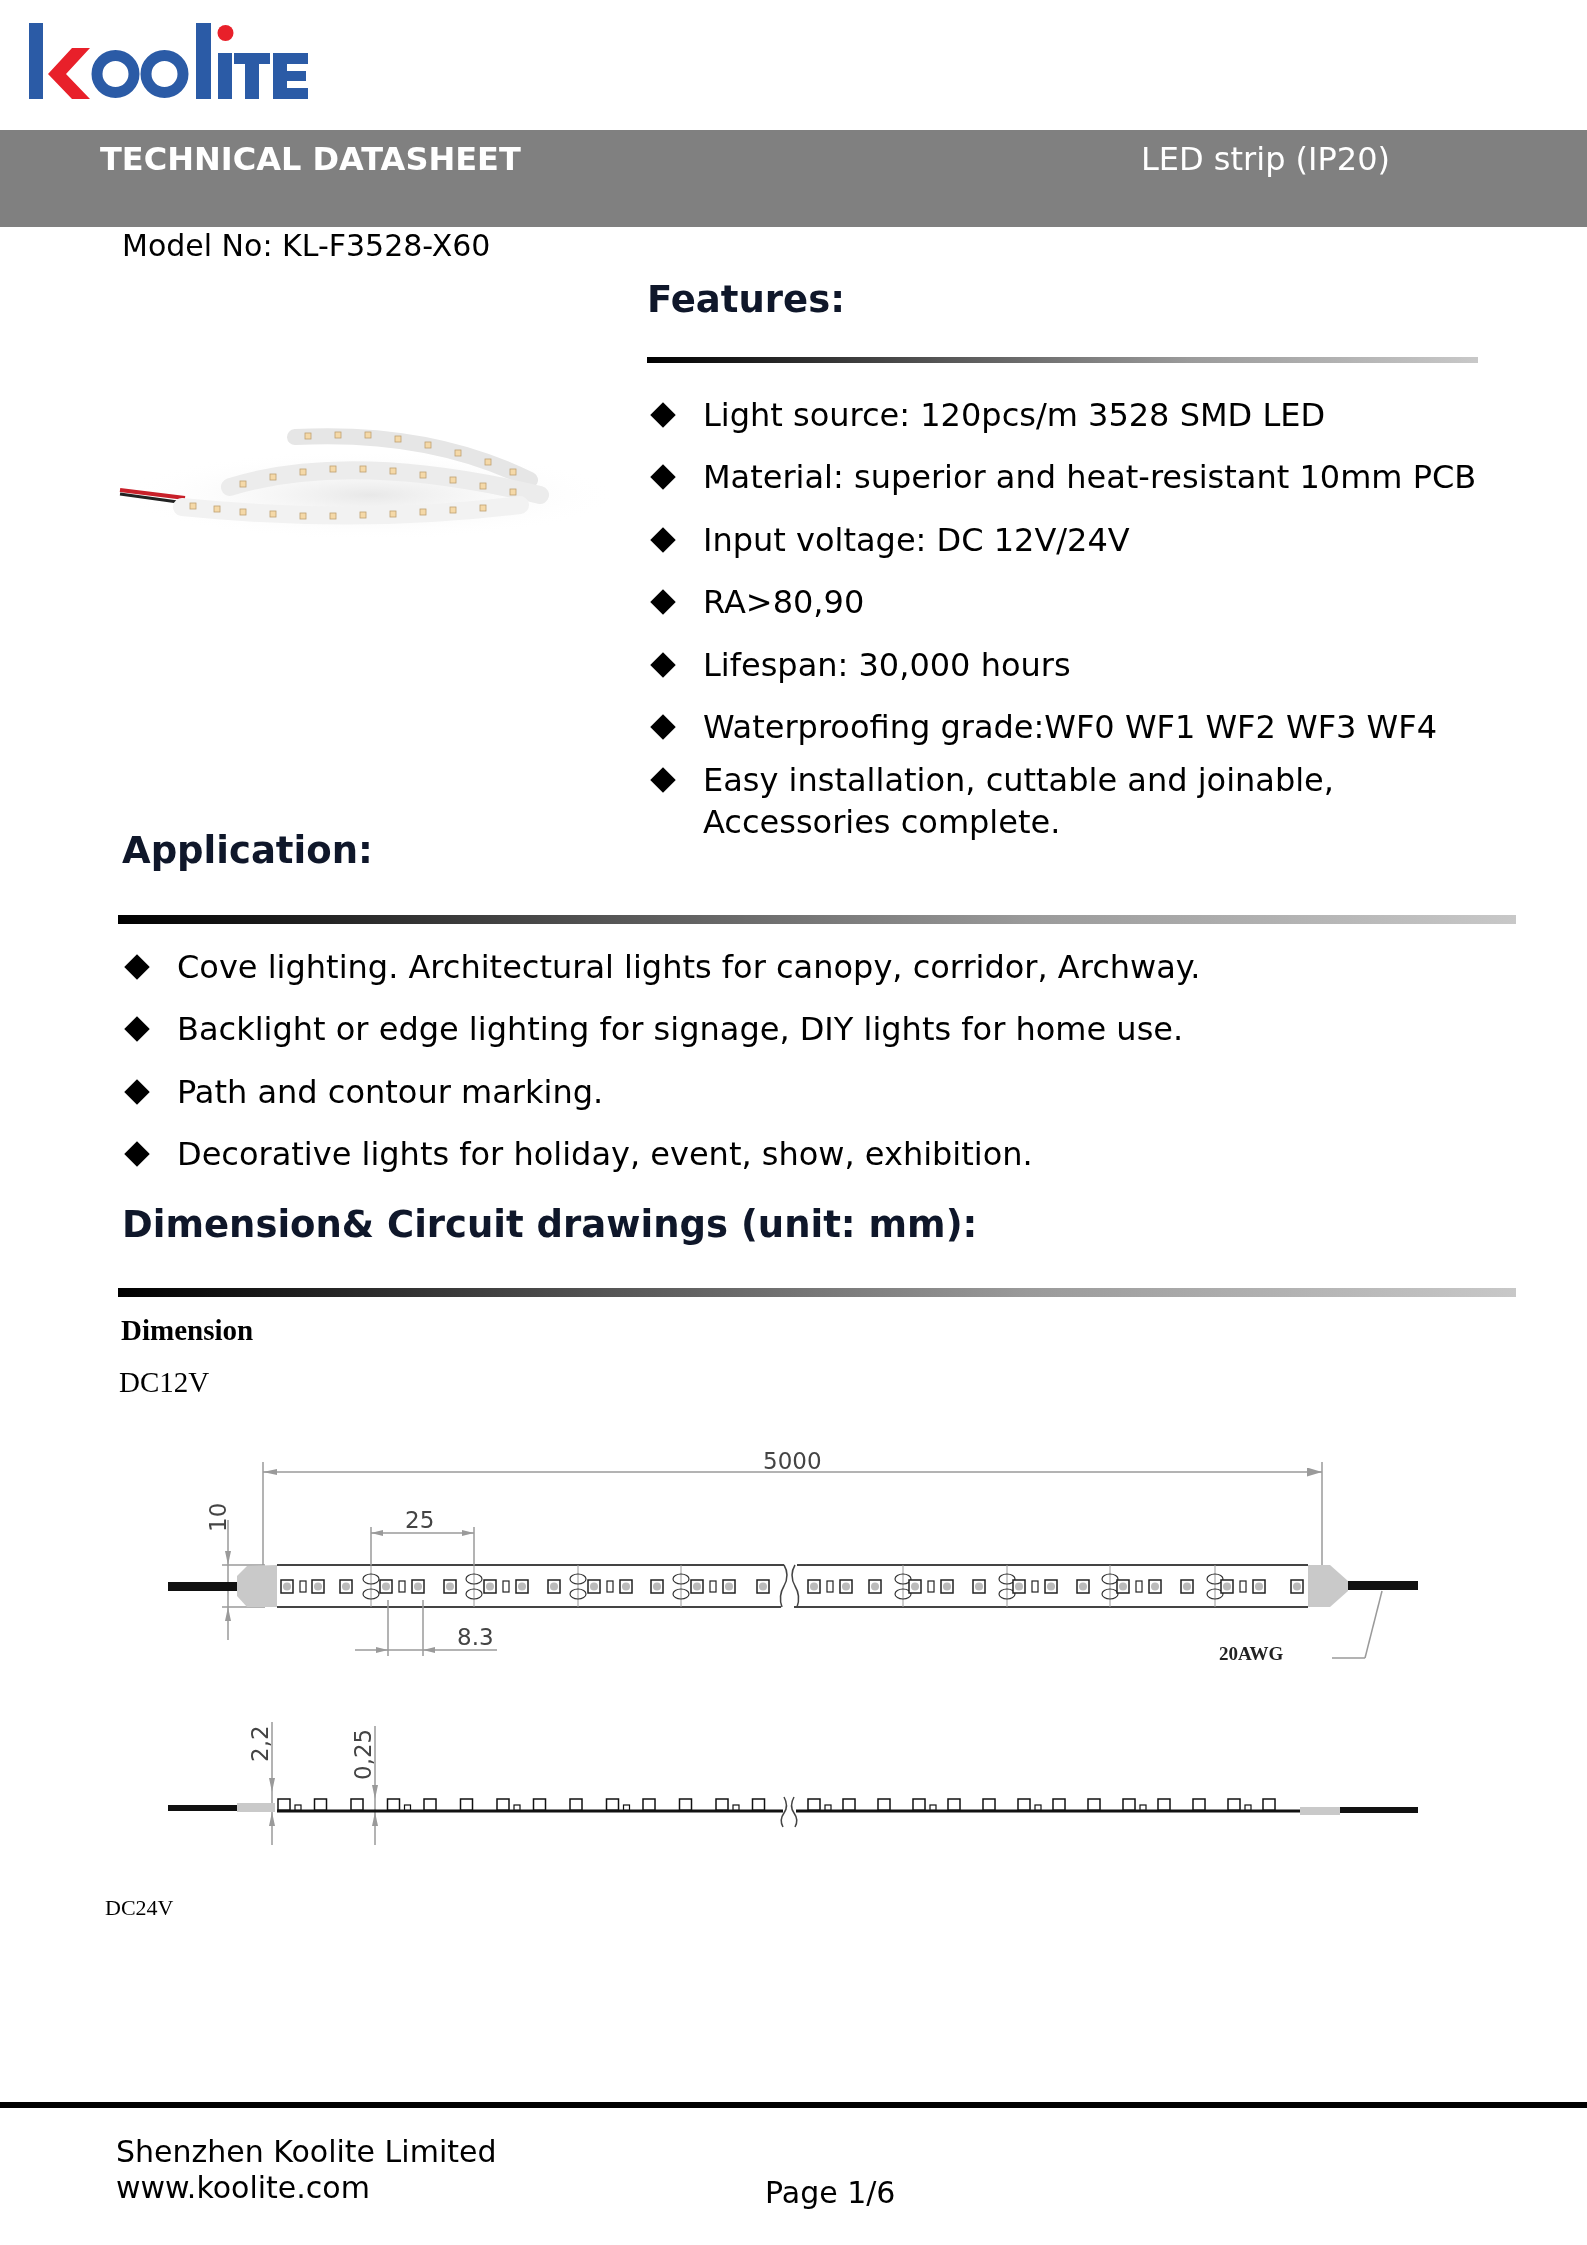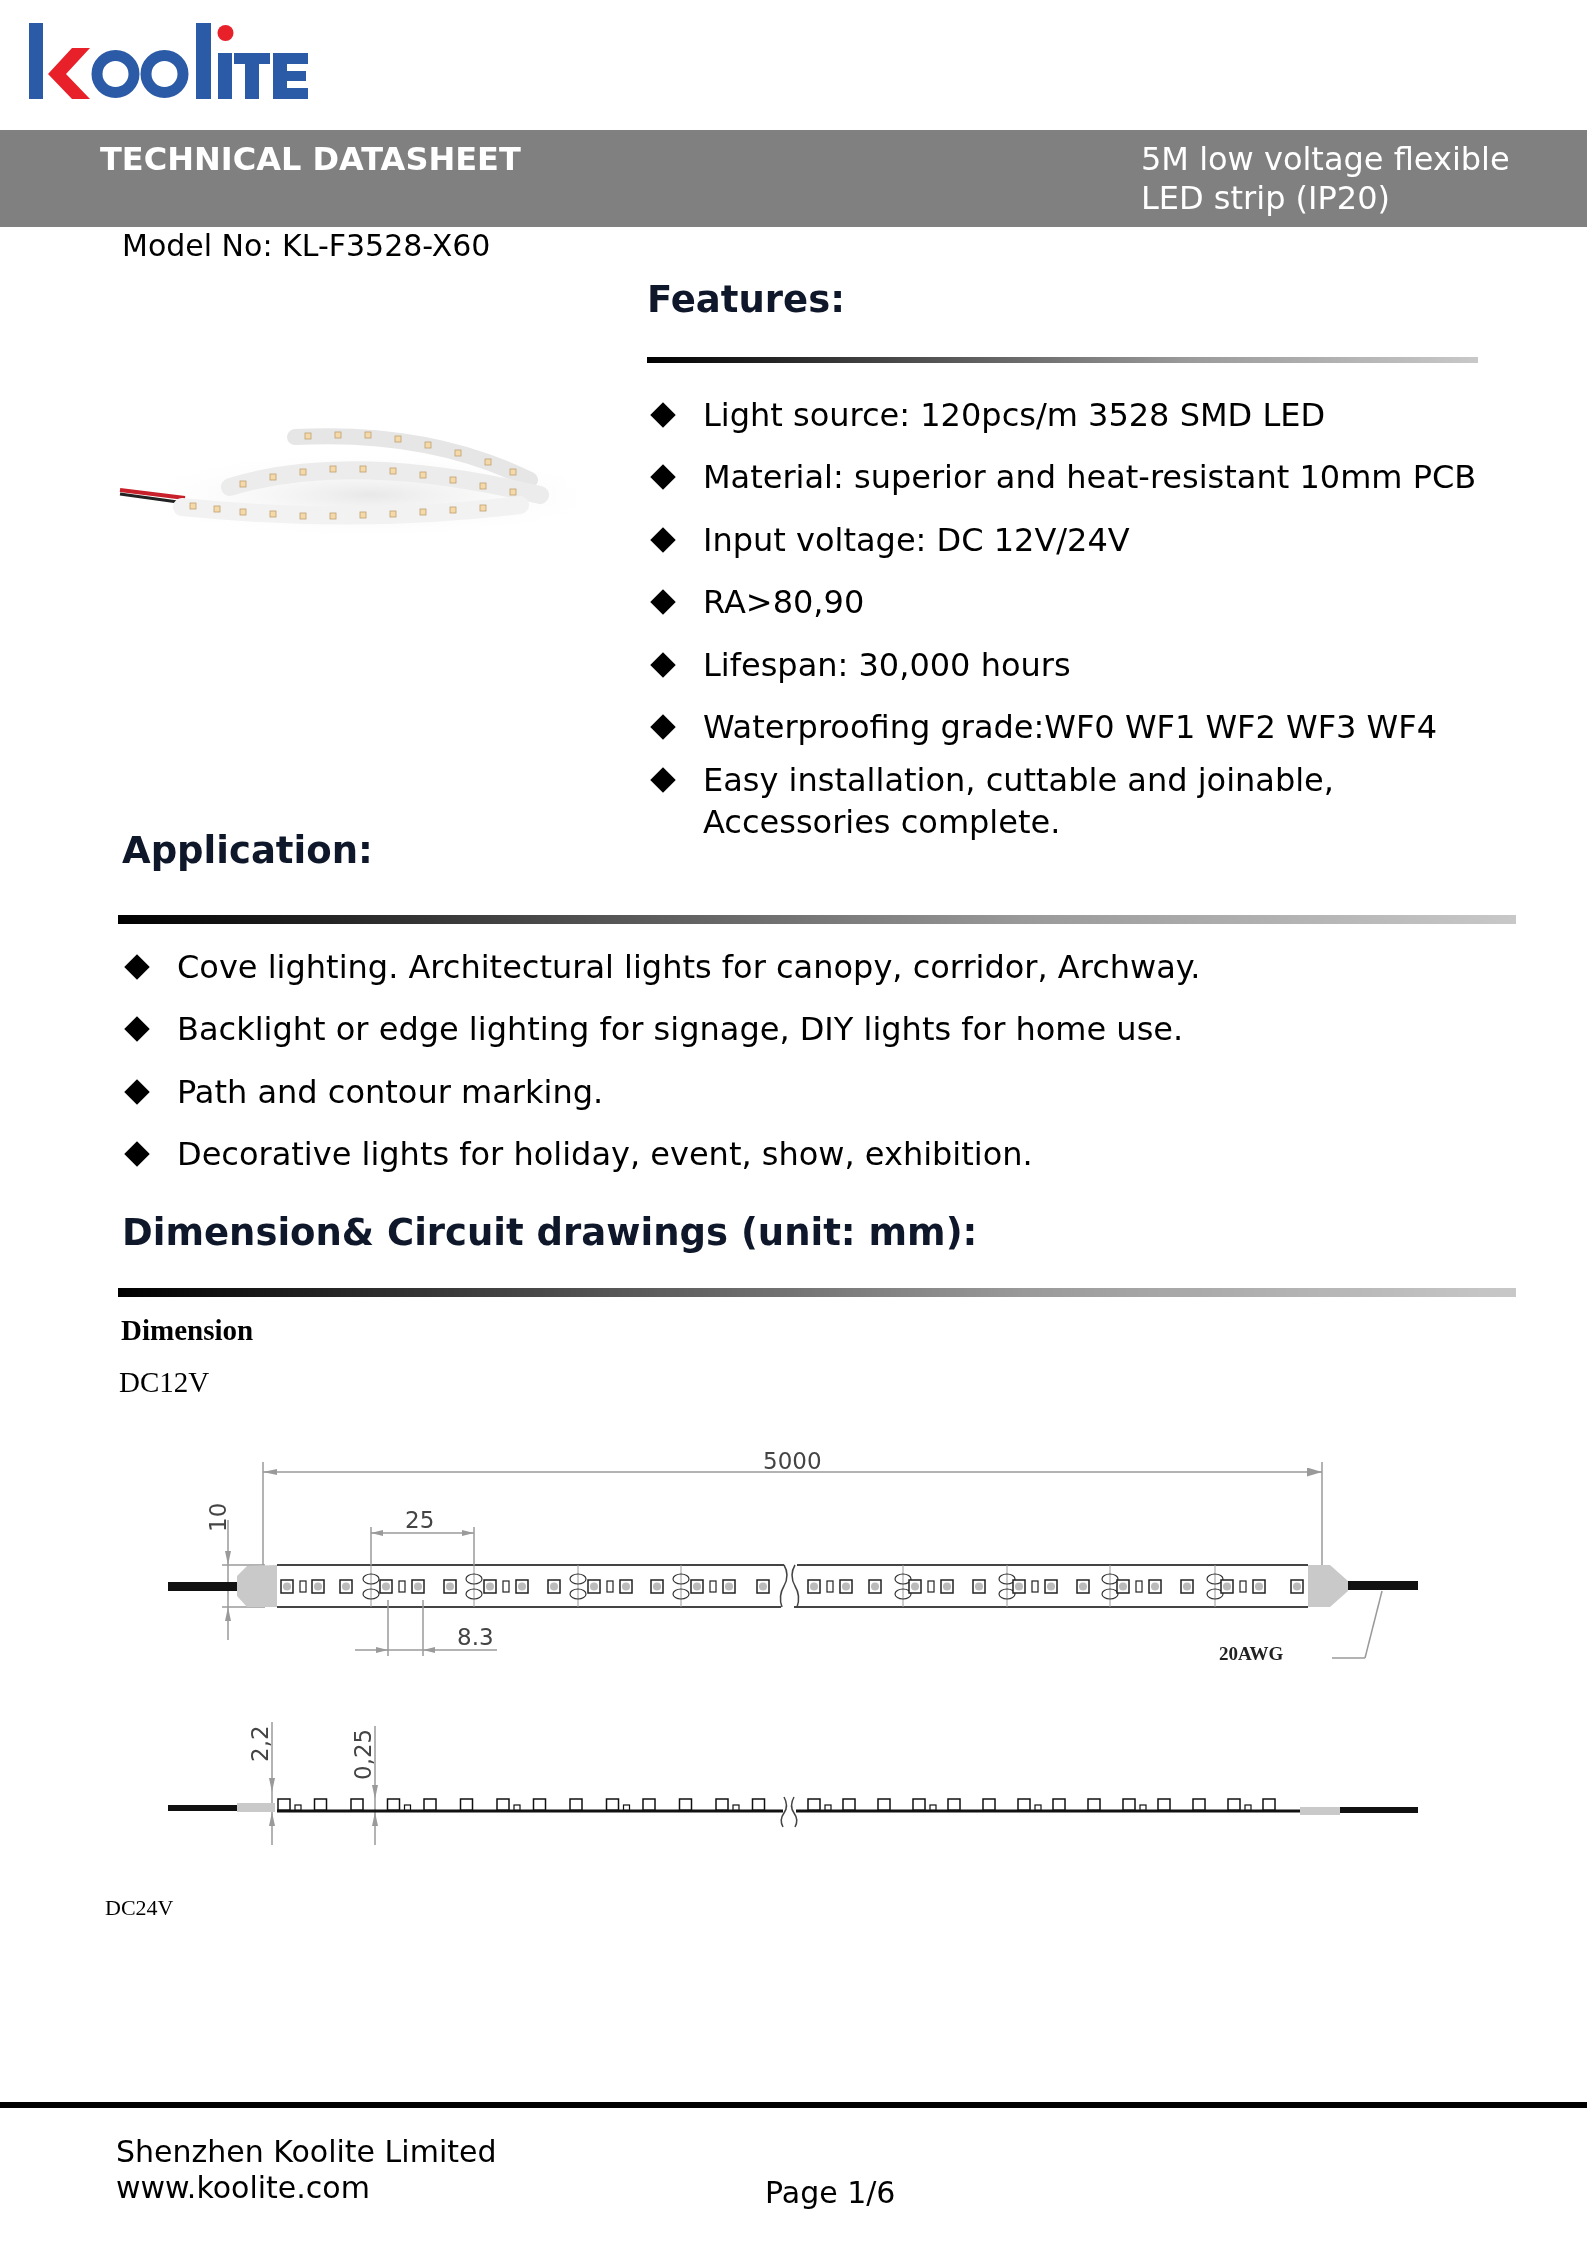--- a/index.html
+++ b/index.html
@@ -49,21 +49,20 @@
 
   <rect x="273" y="53" width="14" height="46" fill="#2b5ba6"></rect>
   <rect x="273" y="53" width="35" height="11" fill="#2b5ba6"></rect>
   <rect x="273" y="71" width="33" height="10" fill="#2b5ba6"></rect>
   <rect x="273" y="88" width="35" height="11" fill="#2b5ba6"></rect>
 </svg>
 
 <div class="abs hdr-bar"></div>
 <div class="abs hdr-left">TECHNICAL DATASHEET</div>
 <div class="abs hdr-right">
-  <div>5M low voltage flexible</div>
   <div>LED strip (IP20)</div>
 </div>
 
 <div class="abs model">Model No: KL-F3528-X60</div>
 
 <svg class="abs product" viewBox="0 0 500 150">
   <defs>
     <radialGradient id="shadow" cx="50%" cy="50%" r="50%">
       <stop offset="0%" stop-color="#e8e8e8"></stop>
       <stop offset="100%" stop-color="#ffffff" stop-opacity="0"></stop>
@@ -160,21 +159,21 @@
 </div>
 <div class="abs bul" style="left:124px; top:1071px;">
   <span class="dia"></span>
   <span class="txt" style="left:53px;">Path and contour marking.</span>
 </div>
 <div class="abs bul" style="left:124px; top:1133px;">
   <span class="dia"></span>
   <span class="txt" style="left:53px;">Decorative lights for holiday, event, show, exhibition.</span>
 </div>
 
-<div class="abs heading" style="left:122px; top:1203px;margin-top:8px;">Dimension&amp; Circuit drawings (unit: mm):</div>
+<div class="abs heading" style="left:122px; top:1203px;">Dimension&amp; Circuit drawings (unit: mm):</div>
 <div class="abs rule" style="left:118px; top:1288px; width:1398px; height:9px;"></div>
 <div class="abs serif dim-title">Dimension</div>
 <div class="abs serif dc12">DC12V</div>
 <div class="abs serif dc24">DC24V</div>
 
 <svg class="abs drawing" viewBox="0 1420 1587 460">
   <defs>
     <marker id="arr" markerWidth="10" markerHeight="6" refX="10" refY="3" orient="auto">
       <path d="M0,0 L10,3 L0,6 z" fill="#9a9a9a"></path>
     </marker>

